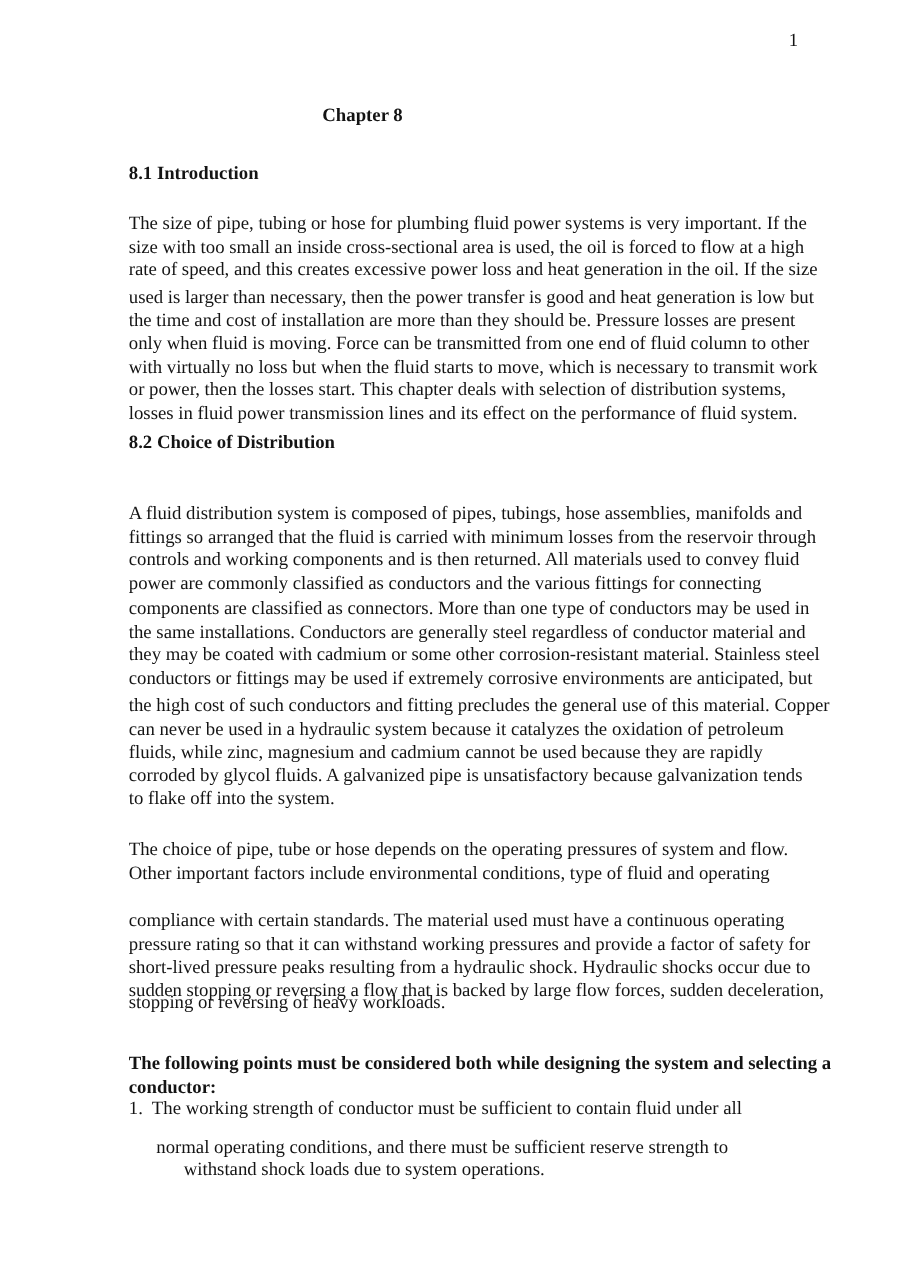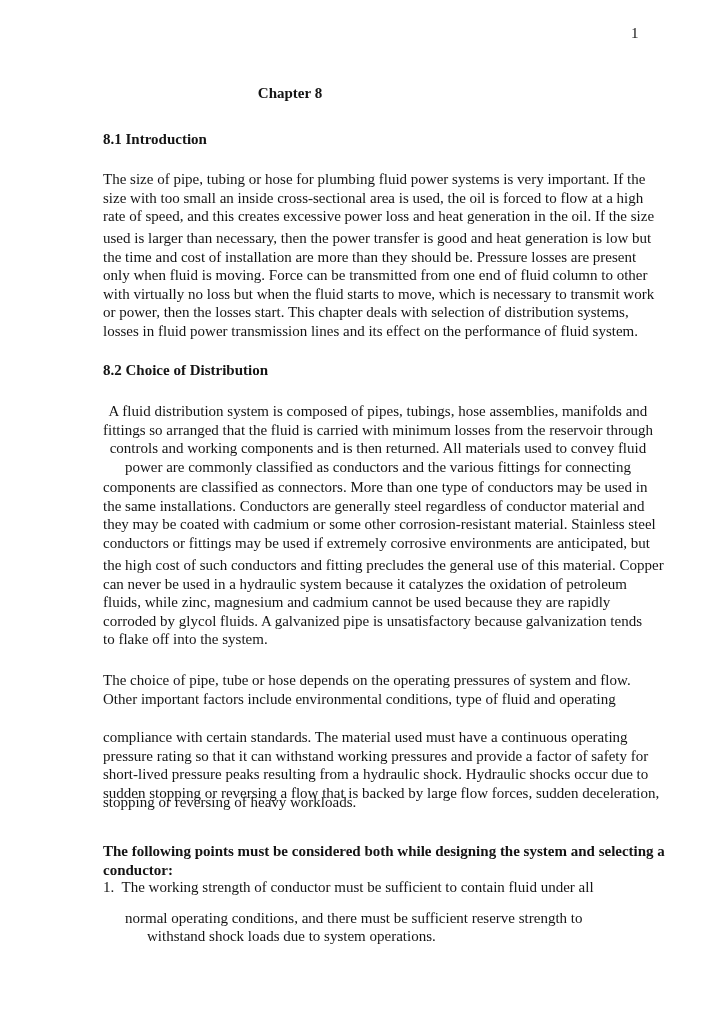--- a/index.html
+++ b/index.html
@@ -38,28 +38,28 @@
     line-height: 18.5px;
   }
   .heading {
     position: absolute;
     left: 103px;
     font-weight: bold;
     line-height: 18.5px;
     white-space: pre;
   }
   #h81 { top: 130px; text-align: right; }
-  #h82 { top: 361px; }
+  #h82 { top: 345px; }
   .para {
     position: absolute;
     left: 103px;
   }
   #pA  { top: 170px; }
   #pB  { top: 229px; }
-  #pC  { top: 402px; text-align: center; }
+  #pC  { top: 402px; }
   #pD  { top: 478px; }
   #pE  { top: 556px; }
   #pF  { top: 671px; }
   #pG  { top: 728px; }
   #pG2 { top: 793px; }
   #pH  { top: 842px; font-weight: bold; }
   #list1 { top: 878px; }
   #list1 .line:nth-child(2) { padding-left: 22px; margin-top: 12px; }
   #list1 .line:nth-child(3) { padding-left: 44px; }
 </style>

